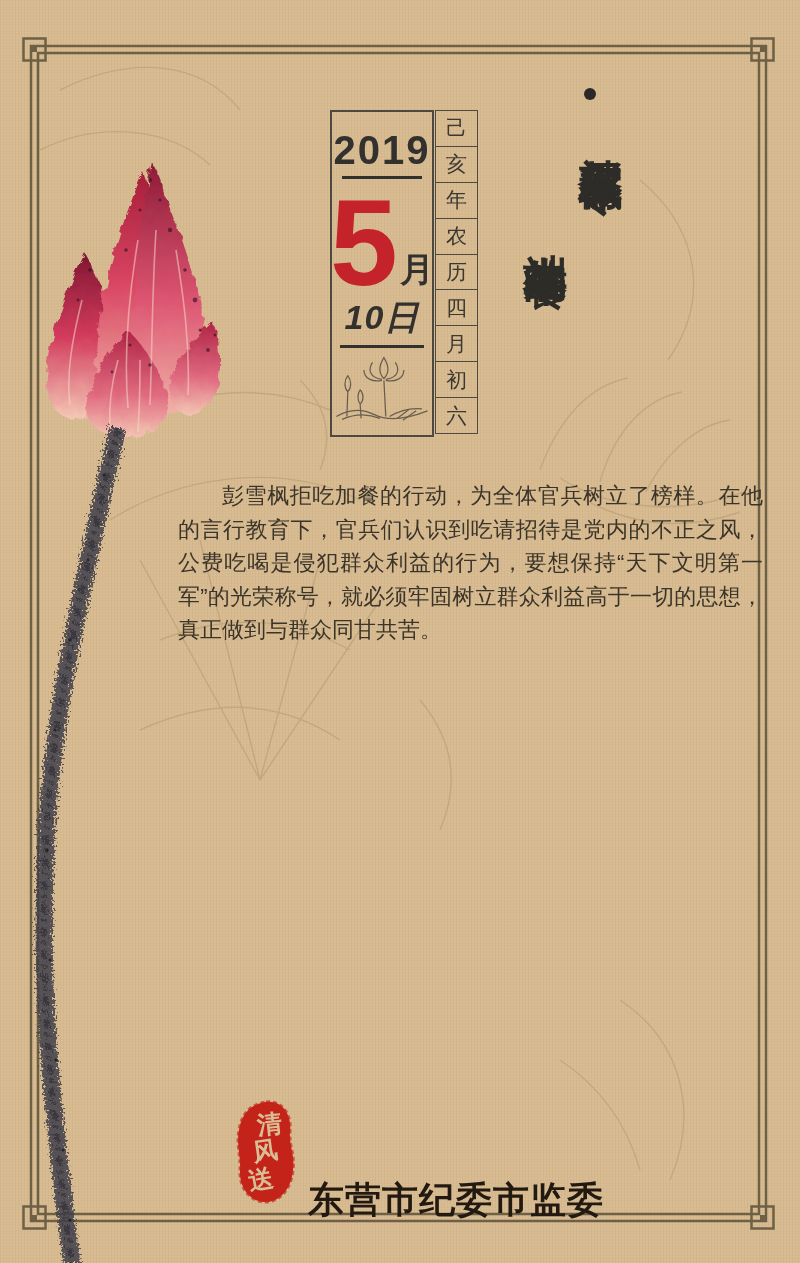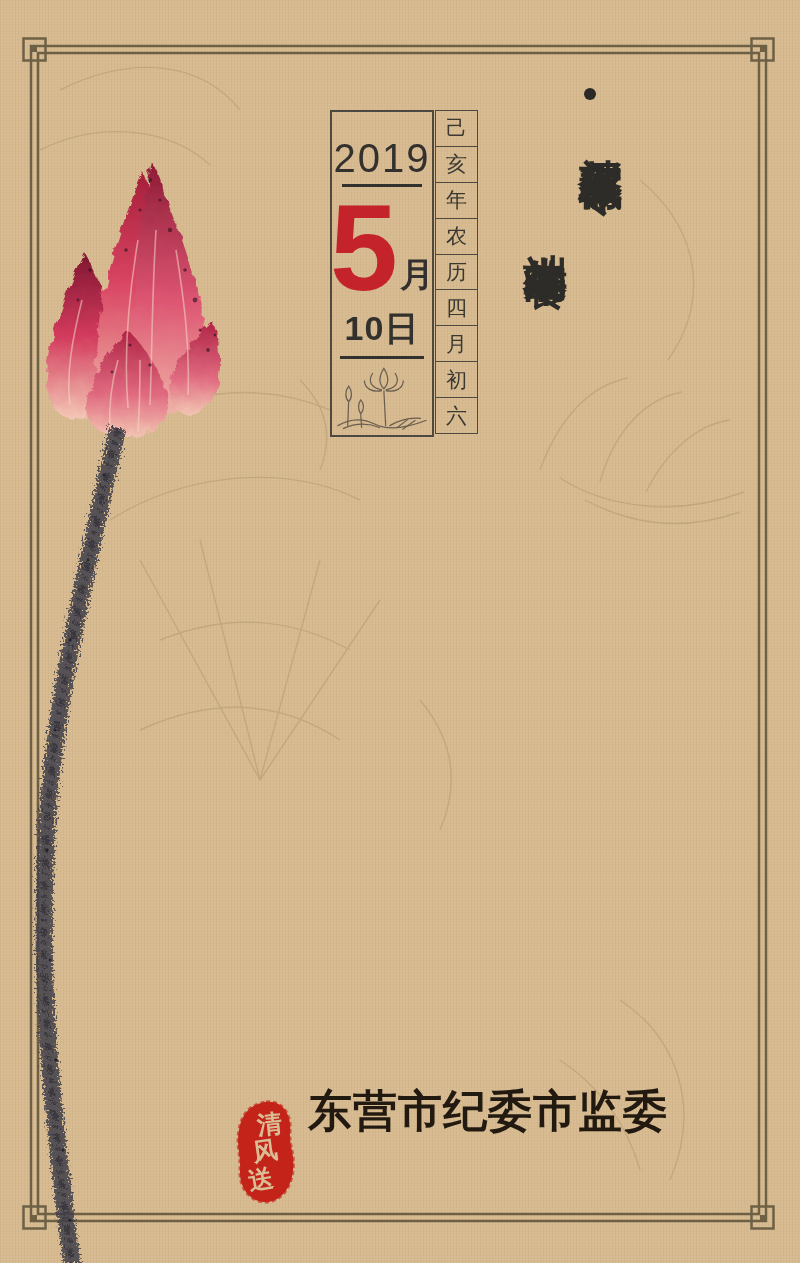--- a/index.html
+++ b/index.html
@@ -13,26 +13,26 @@
   }
   .abs{position:absolute;}
   svg{display:block;}
 
   
   .calendar{left:330px; top:110px; display:flex; align-items:flex-start;}
   .cal-left{
     width:100px; height:323px; border:2px solid #4d4941;
     display:flex; flex-direction:column; align-items:center; background:transparent;
   }
-  .cal-year{margin-top:24px; font-size:40px; letter-spacing:2px; color:#33312d; font-weight:400;}
+  .cal-year{margin-top:16px; font-size:40px; letter-spacing:2px; color:#33312d; font-weight:700;}
   .cal-rule{width:80px; height:3px; background:#33312d; margin-top:3px;}
   .cal-month{display:flex; align-items:flex-end; height:120px; margin-top:-4px;}
   .cal-month .num{font-size:122px; line-height:104px; font-weight:600; color:#c4232b;}
   .cal-month .suffix{font-size:34px; color:#33312d; margin-left:2px; margin-bottom:2px; font-weight:600;}
-  .cal-day{font-size:34px; color:#33312d; font-weight:600; margin-top:6px; letter-spacing:1px;}
+  .cal-day{font-size:34px; color:#33312d; font-weight:600; letter-spacing:1px;font-style:italic;}
   .cal-rule2{width:84px; height:3px; background:#33312d; margin-top:4px;}
   .cal-sketch{margin-top:2px;}
   .cal-strip{width:41px; margin-left:1px; border:1px solid #4d4941; border-bottom:none;}
   .cal-cell{
     height:34.9px; border-bottom:1px solid #4d4941;
     display:flex; align-items:center; justify-content:center;
     font-family:"Liberation Serif", serif; font-size:21px; color:#3a3831;
   }
 
   
@@ -47,23 +47,23 @@
 
   
   .article{left:178px; top:479px; width:585px;}
   .article p{
     margin:0; text-indent:2em; text-align:justify;
     font-size:22px; line-height:33.6px; color:#3b3429; font-weight:500;
   }
 
   
   .org-name{
-    left:308px; top:1082px;
+    left:308px; top:1176px;
     font-family:"Liberation Serif", serif; font-weight:700;
-    font-size:44px; color:#221a10; letter-spacing:1px;
+    font-size:36px; color:#221a10; letter-spacing:1px;
   }
   .seal{left:232px; top:1098px;}
   .seal text{
     font-family:"Liberation Serif", serif; font-weight:700;
     fill:#d9bd94; font-size:25px;
   }
 </style>
 </head>
 <body>
 
@@ -216,20 +216,21 @@
       <div class="cal-cell">初</div>
       <div class="cal-cell">六</div>
     </div>
   </div>
 
   <div class="abs title-dot"></div>
   <div class="abs vtitle first">被彭雪枫命令</div>
   <div class="abs vtitle second">端走的午餐</div>
 
   <div class="abs article">
+    <p>彭雪枫拒吃加餐的行动，为全体官兵树立了榜样。在他的言行教育下，官兵们认识到吃请招待是党内的不正之风，公费吃喝是侵犯群众利益的行为，要想保持“天下文明第一军”的光荣称号，就必须牢固树立群众利益高于一切的思想，真正做到与群众同甘共苦。</p>
   </div>
 
   <svg class="abs seal" width="68" height="106" viewBox="0 0 68 106">
     <path d="M34 4 C50 2 60 16 58 34 C57 48 63 56 61 72 C59 93 46 105 32 104 C18 103 7 90 8 72 C9 58 4 46 7 32 C10 14 20 6 34 4 Z" fill="#c32318"></path>
     <path d="M34 4 C50 2 60 16 58 34 C57 48 63 56 61 72 C59 93 46 105 32 104 C18 103 7 90 8 72 C9 58 4 46 7 32 C10 14 20 6 34 4 Z" fill="none" stroke="#c32318" stroke-width="3" stroke-dasharray="4 3" opacity=".65"></path>
     <text x="26" y="36" transform="rotate(-6 26 36)">清</text>
     <text x="22" y="63" transform="rotate(-8 22 63)">风</text>
     <text x="18" y="92" transform="rotate(-10 18 92)">送</text>
   </svg>
   <div class="abs org-name">东营市纪委市监委</div>

